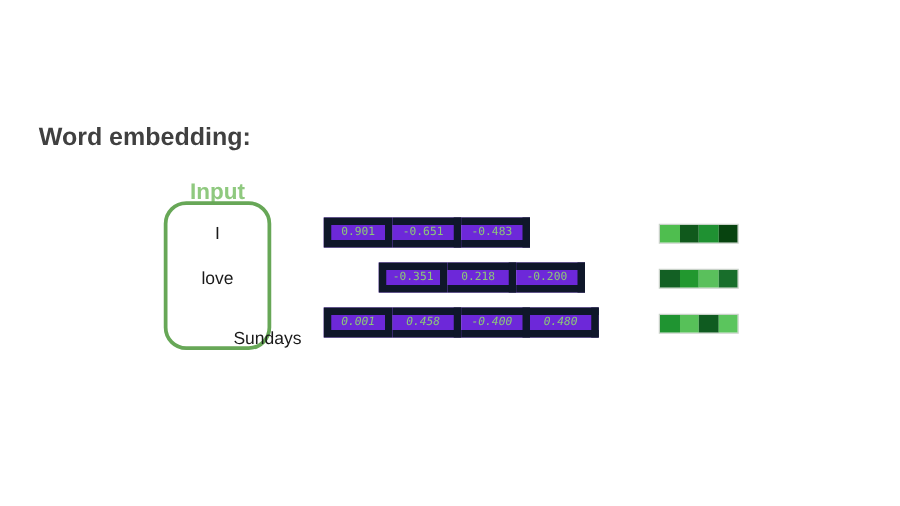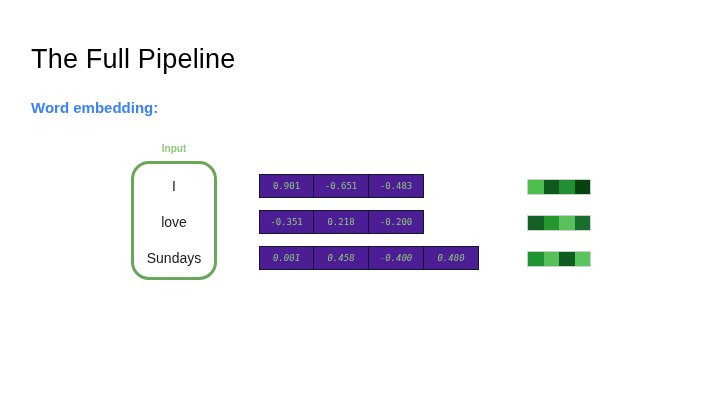--- a/index.html
+++ b/index.html
@@ -10,69 +10,68 @@
     overflow:hidden;
     font-family:"Liberation Sans", sans-serif;
   }
   .title{
     position:absolute;left:31px;top:44px;
     font-size:27px;font-weight:400;color:#000000;
     letter-spacing:0.2px;
   }
   .subtitle{
     position:absolute;left:31px;top:99px;
-    font-size:15px;font-weight:700;color:#3b82f6;
+    font-size:20px;font-weight:700;color:#404040;
   }
   .input-label{
     position:absolute;left:131px;top:143px;width:86px;
     text-align:center;
-    font-size:10px;font-weight:700;color:#8fc97f;
+    font-size:18px;font-weight:700;color:#8fc97f;
   }
   .input-box{
     position:absolute;left:131px;top:161px;width:86px;height:119px;
     border:3px solid #67a757;border-radius:18px;
     box-sizing:border-box;background:#ffffff;
   }
   .word{
     position:absolute;left:131px;width:86px;text-align:center;
     font-size:14px;color:#1a1a1a;
   }
   .word-0{top:178px;}
   .word-1{top:214px;}
-  .word-2{top:250px;}
+  .word-2{top:262px;margin-left:40px;}
   .erow{
     position:absolute;left:259px;width:220px;height:24px;
     display:flex;
   }
   .erow-0{top:174px;}
-  .erow-1{top:210px;}
+  .erow-1{top:210px;margin-left:44px;}
   .erow-2{top:246px;font-style:italic;}
   .ecell{
     width:55px;box-sizing:border-box;
-    border:1px solid #0f172a;
+    border:6px solid #0f172a;
     display:flex;align-items:center;justify-content:center;
     font-family:"DejaVu Sans Mono", monospace;
-    font-size:9px;color:#8cc878;background:#4c1d95;
+    font-size:9px;color:#8cc878;background:#6d28d9;
   }
   .ecell + .ecell{border-left:none;text-align:right;}
   .strip{
     position:absolute;left:527px;width:62px;height:14px;
     display:flex;border:1px solid #c9d2c9;box-sizing:content-box;
   }
   .strip-0{top:179px;}
   .strip-1{top:215px;}
   .strip-2{top:251px;}
   .swatch{flex:1;height:100%;}
 </style>
 </head>
 <body>
 
 <div class="slide">
 
-  <div class="title">The Full Pipeline</div>
   <div class="subtitle">Word embedding:</div>
 
   <div class="input-label">Input</div>
 
   <div class="input-box"></div>
 
   <div class="word word-0">I</div>
   <div class="word word-1">love</div>
   <div class="word word-2">Sundays</div>
 

